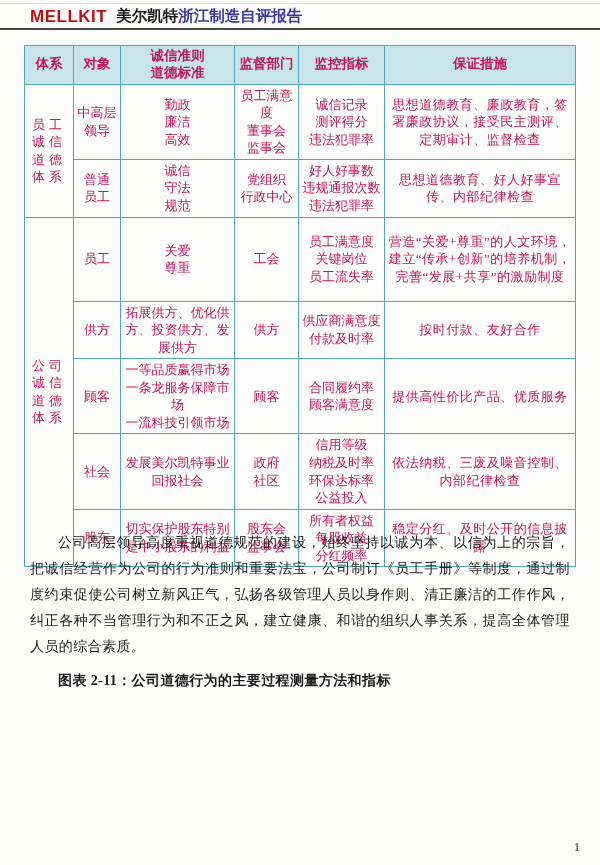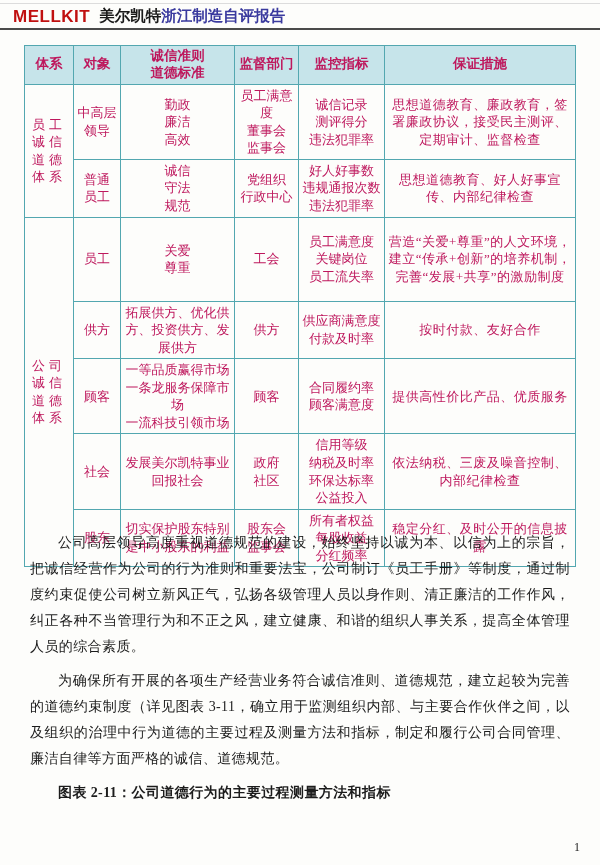--- a/index.html
+++ b/index.html
@@ -5,21 +5,21 @@
   html,body{margin:0;padding:0;background:#888;}
   .page{
     position:relative;width:600px;height:865px;margin:0 auto;
     background:#fdfdfb;overflow:hidden;
     font-family:"Liberation Serif","DejaVu Serif",serif;color:#1c1c1c;
   }
   .top-edge{position:absolute;top:3px;left:0;width:100%;height:1px;background:#dcdcdc;}
   
   .rpt-header{
     position:absolute;top:6px;left:0;width:100%;height:24px;
-    border-bottom:2px solid #4a4a4a;padding-left:13px;box-sizing:border-box;
+    border-bottom:2px solid #4a4a4a;padding-left:30px;box-sizing:border-box;
     white-space:nowrap;
   }
   .brand{
     font-family:"Liberation Sans","DejaVu Sans",sans-serif;
     font-weight:bold;font-size:17px;color:#c01010;letter-spacing:.5px;vertical-align:bottom;
   }
   .t-black{font-size:15.5px;font-weight:bold;color:#1a1a1a;margin-left:5px;vertical-align:bottom;}
   .t-blue{font-size:15.5px;font-weight:bold;color:#3a3a9e;vertical-align:bottom;}
   
   table.ethics{
@@ -172,18 +172,17 @@
         <td>所有者权益
 每股收益
 分红频率</td>
         <td class="measure">稳定分红、及时公开的信息披露</td>
       </tr>
     </tbody>
   </table>
 
   <div class="doc-body">
     <p>公司高层领导高度重视道德规范的建设，始终坚持以诚为本、以信为上的宗旨，把诚信经营作为公司的行为准则和重要法宝，公司制订《员工手册》等制度，通过制度约束促使公司树立新风正气，弘扬各级管理人员以身作则、清正廉洁的工作作风，纠正各种不当管理行为和不正之风，建立健康、和谐的组织人事关系，提高全体管理人员的综合素质。</p>
-    <p>为确保所有开展的各项生产经营业务符合诚信准则、道德规范，建立起较为完善的道德约束制度（详见图表 3-11，确立用于监测组织内部、与主要合作伙伴之间，以及组织的治理中行为道德的主要过程及测量方法和指标，制定和履行公司合同管理、廉洁自律等方面严格的诚信、道德规范。</p>
     <p class="caption">图表 2-11：公司道德行为的主要过程测量方法和指标</p>
   </div>
 
   <div class="pageno">1</div>
 </div>
 
 </body></html>

